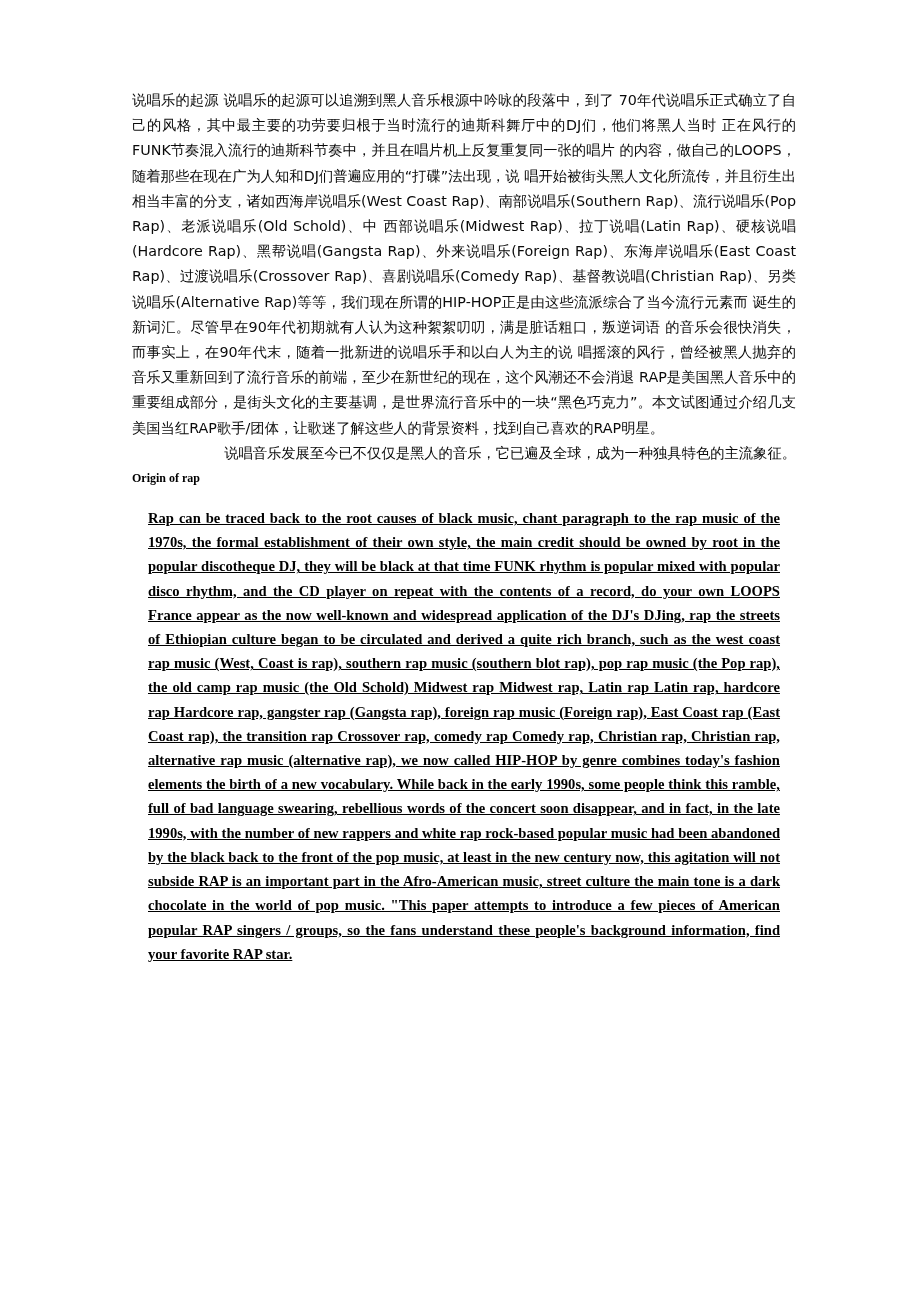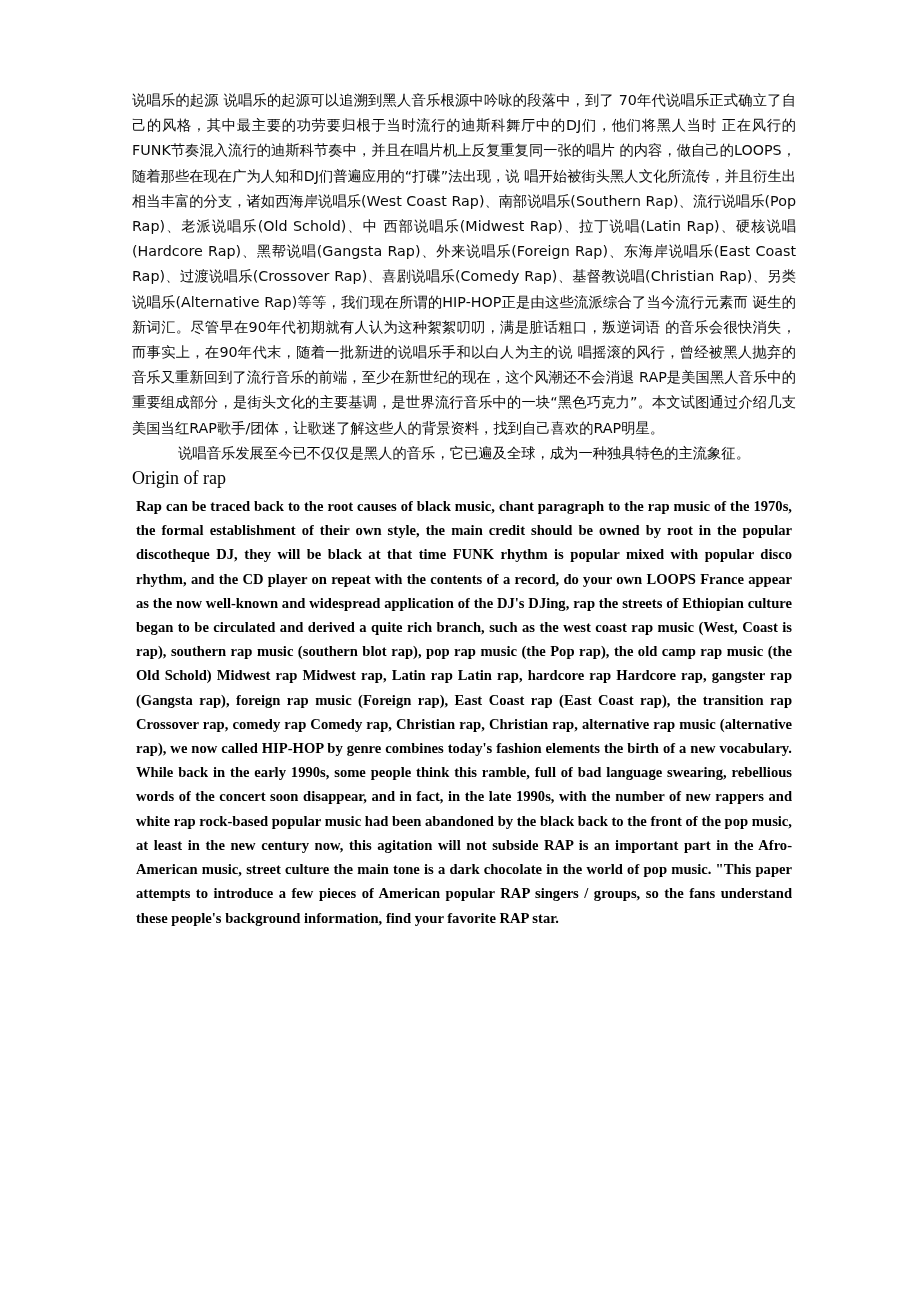--- a/index.html
+++ b/index.html
@@ -40,40 +40,41 @@
     text-justify: inter-ideograph;
     color: #0a0a0a;
     letter-spacing: 0px;
     word-spacing: 0px;
   }
   .cn-block p {
     margin: 0;
     text-indent: 0;
   }
   .cn-tail {
-    text-align: center;
+    text-align: right;
   }
 
   
   .en-heading {
     font-family: "Liberation Serif", "DejaVu Serif", serif;
-    font-weight: normal;
-    font-size: 18px;
+    font-weight: bold;
+    font-size: 12px;
     line-height: 24px;
     margin: 0;
     color: #000;
   }
   .en-body {
     font-family: "Liberation Serif", "DejaVu Serif", serif;
     font-weight: bold;
     font-size: 14.6px;
     line-height: 24.2px;
     text-align: justify;
-    margin: 4px;
+    margin: 16px;
     color: #000;
+    text-decoration: underline;
   }
   .en-body.ragged {
     text-align: left;
   }
 </style>
 </head>
 <body>
 
 <div class="page">
   <div class="content">

